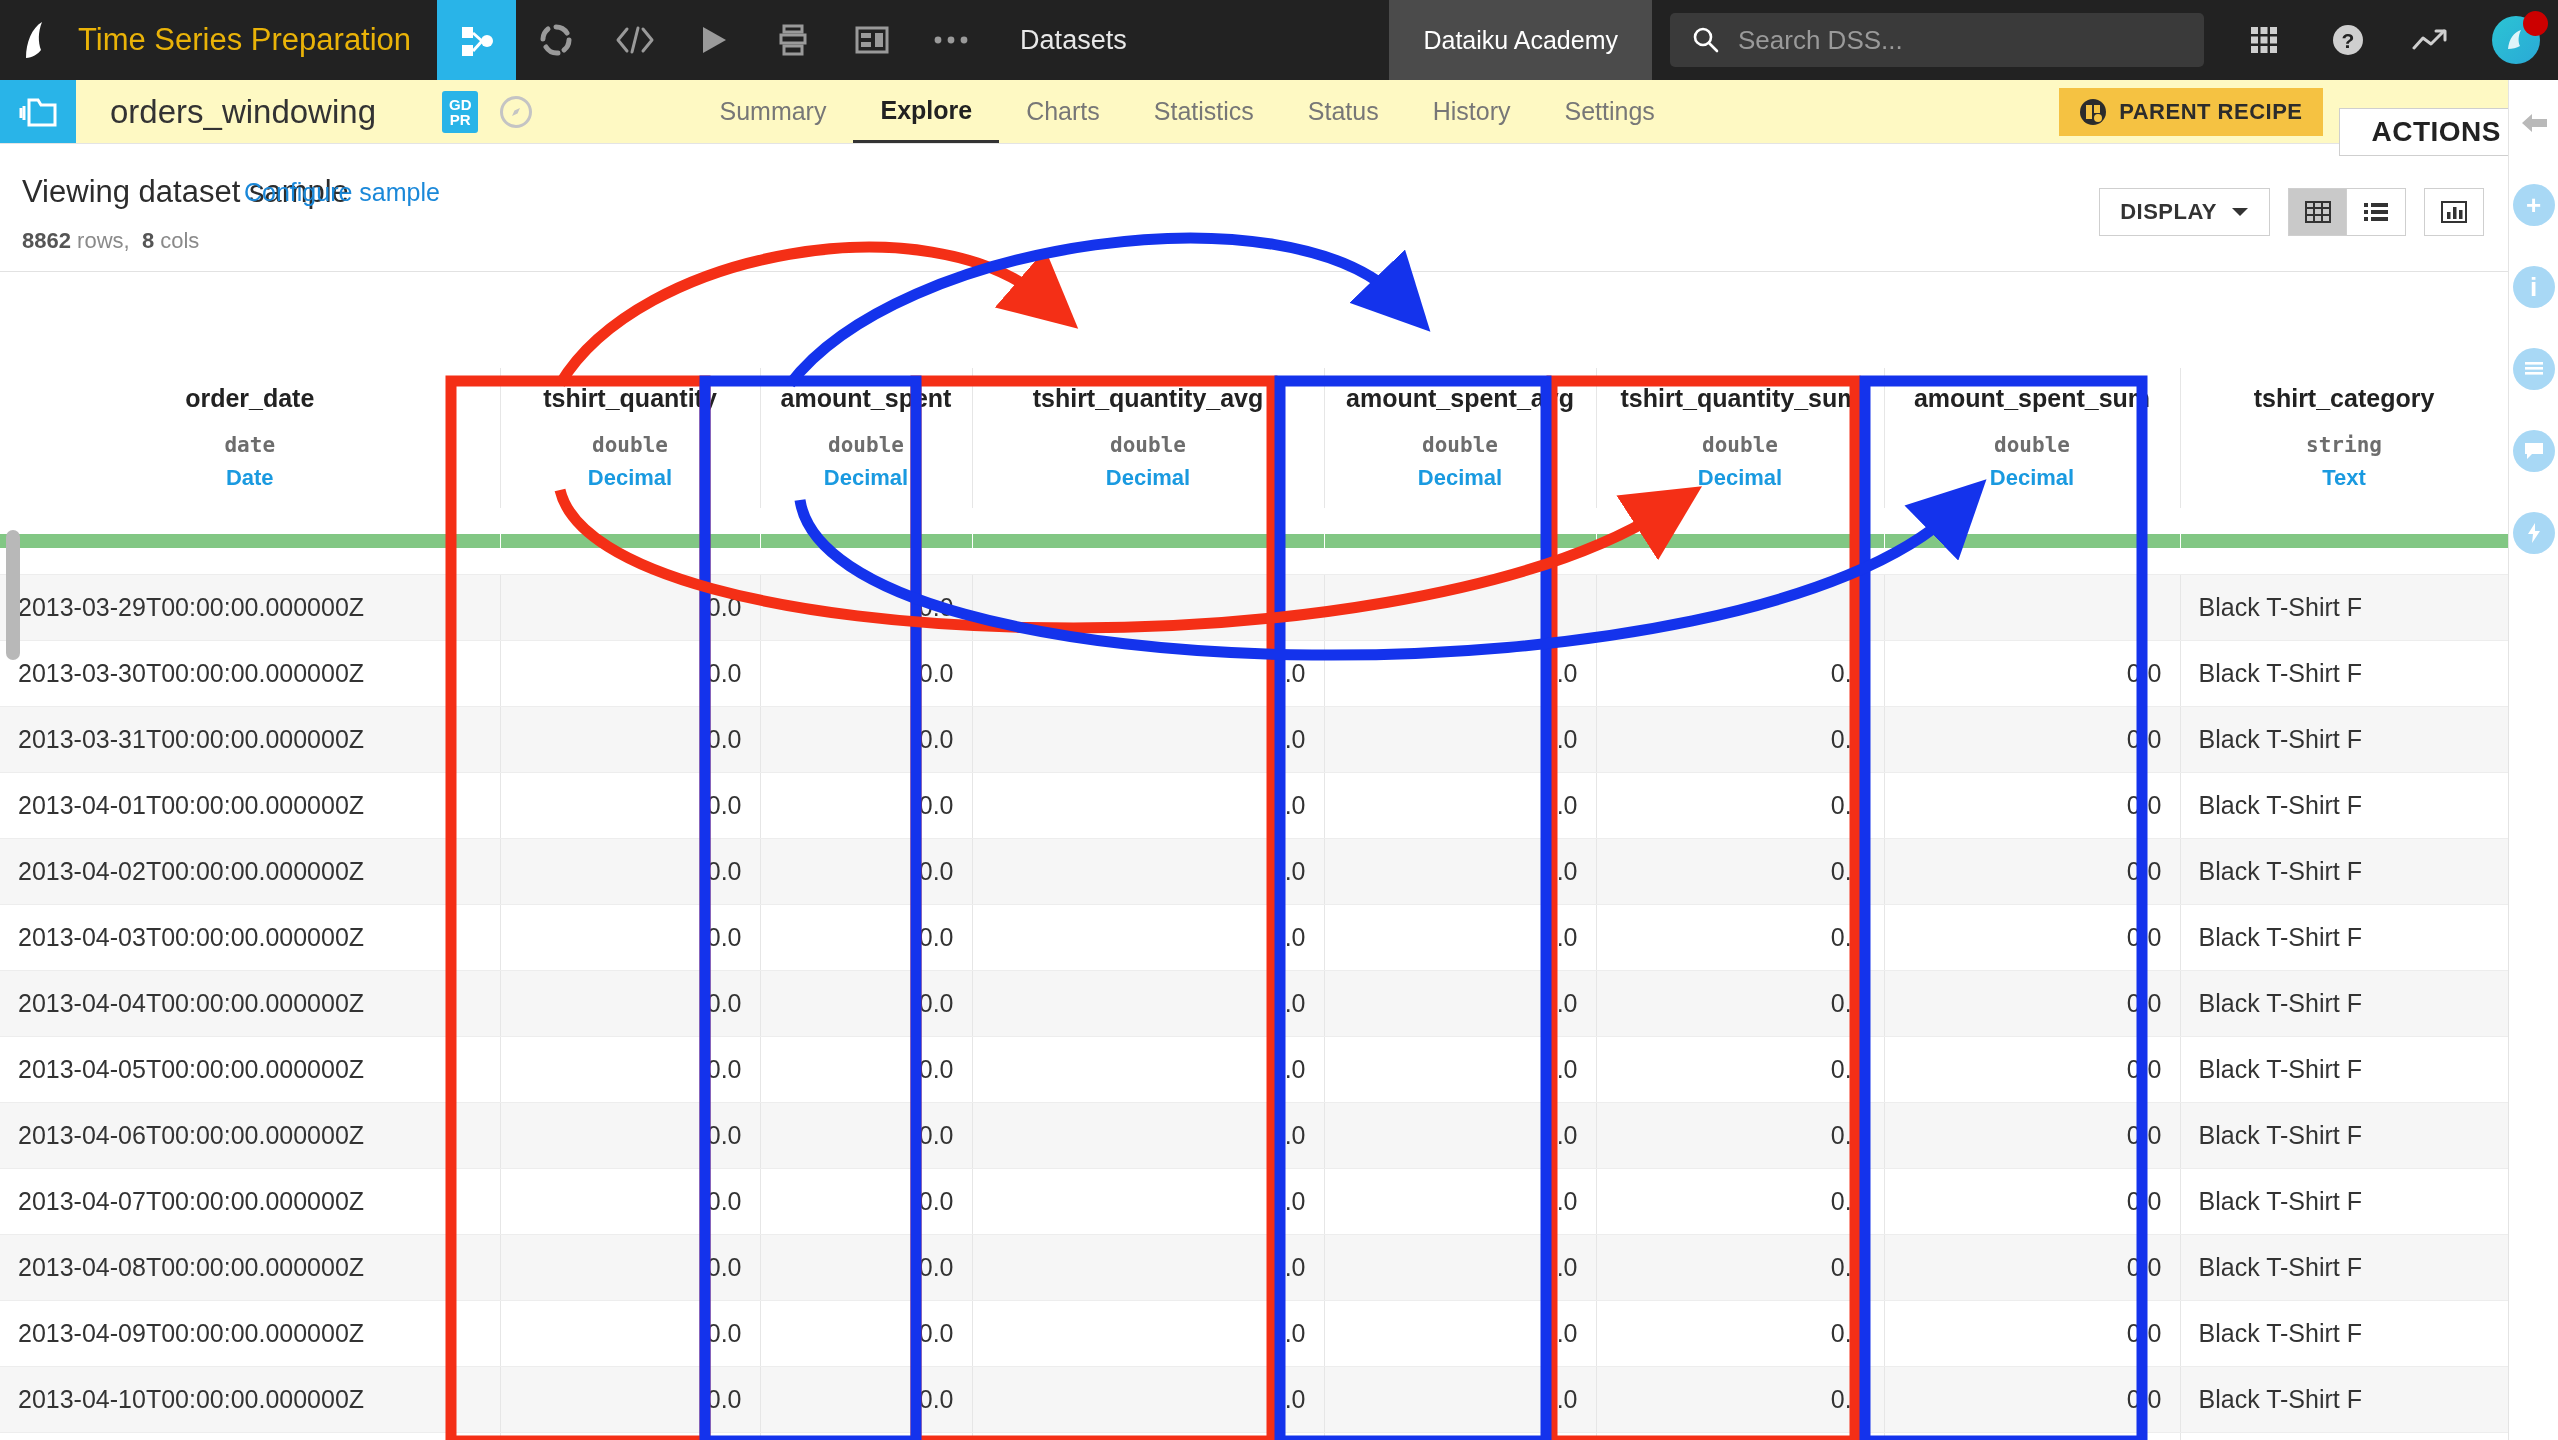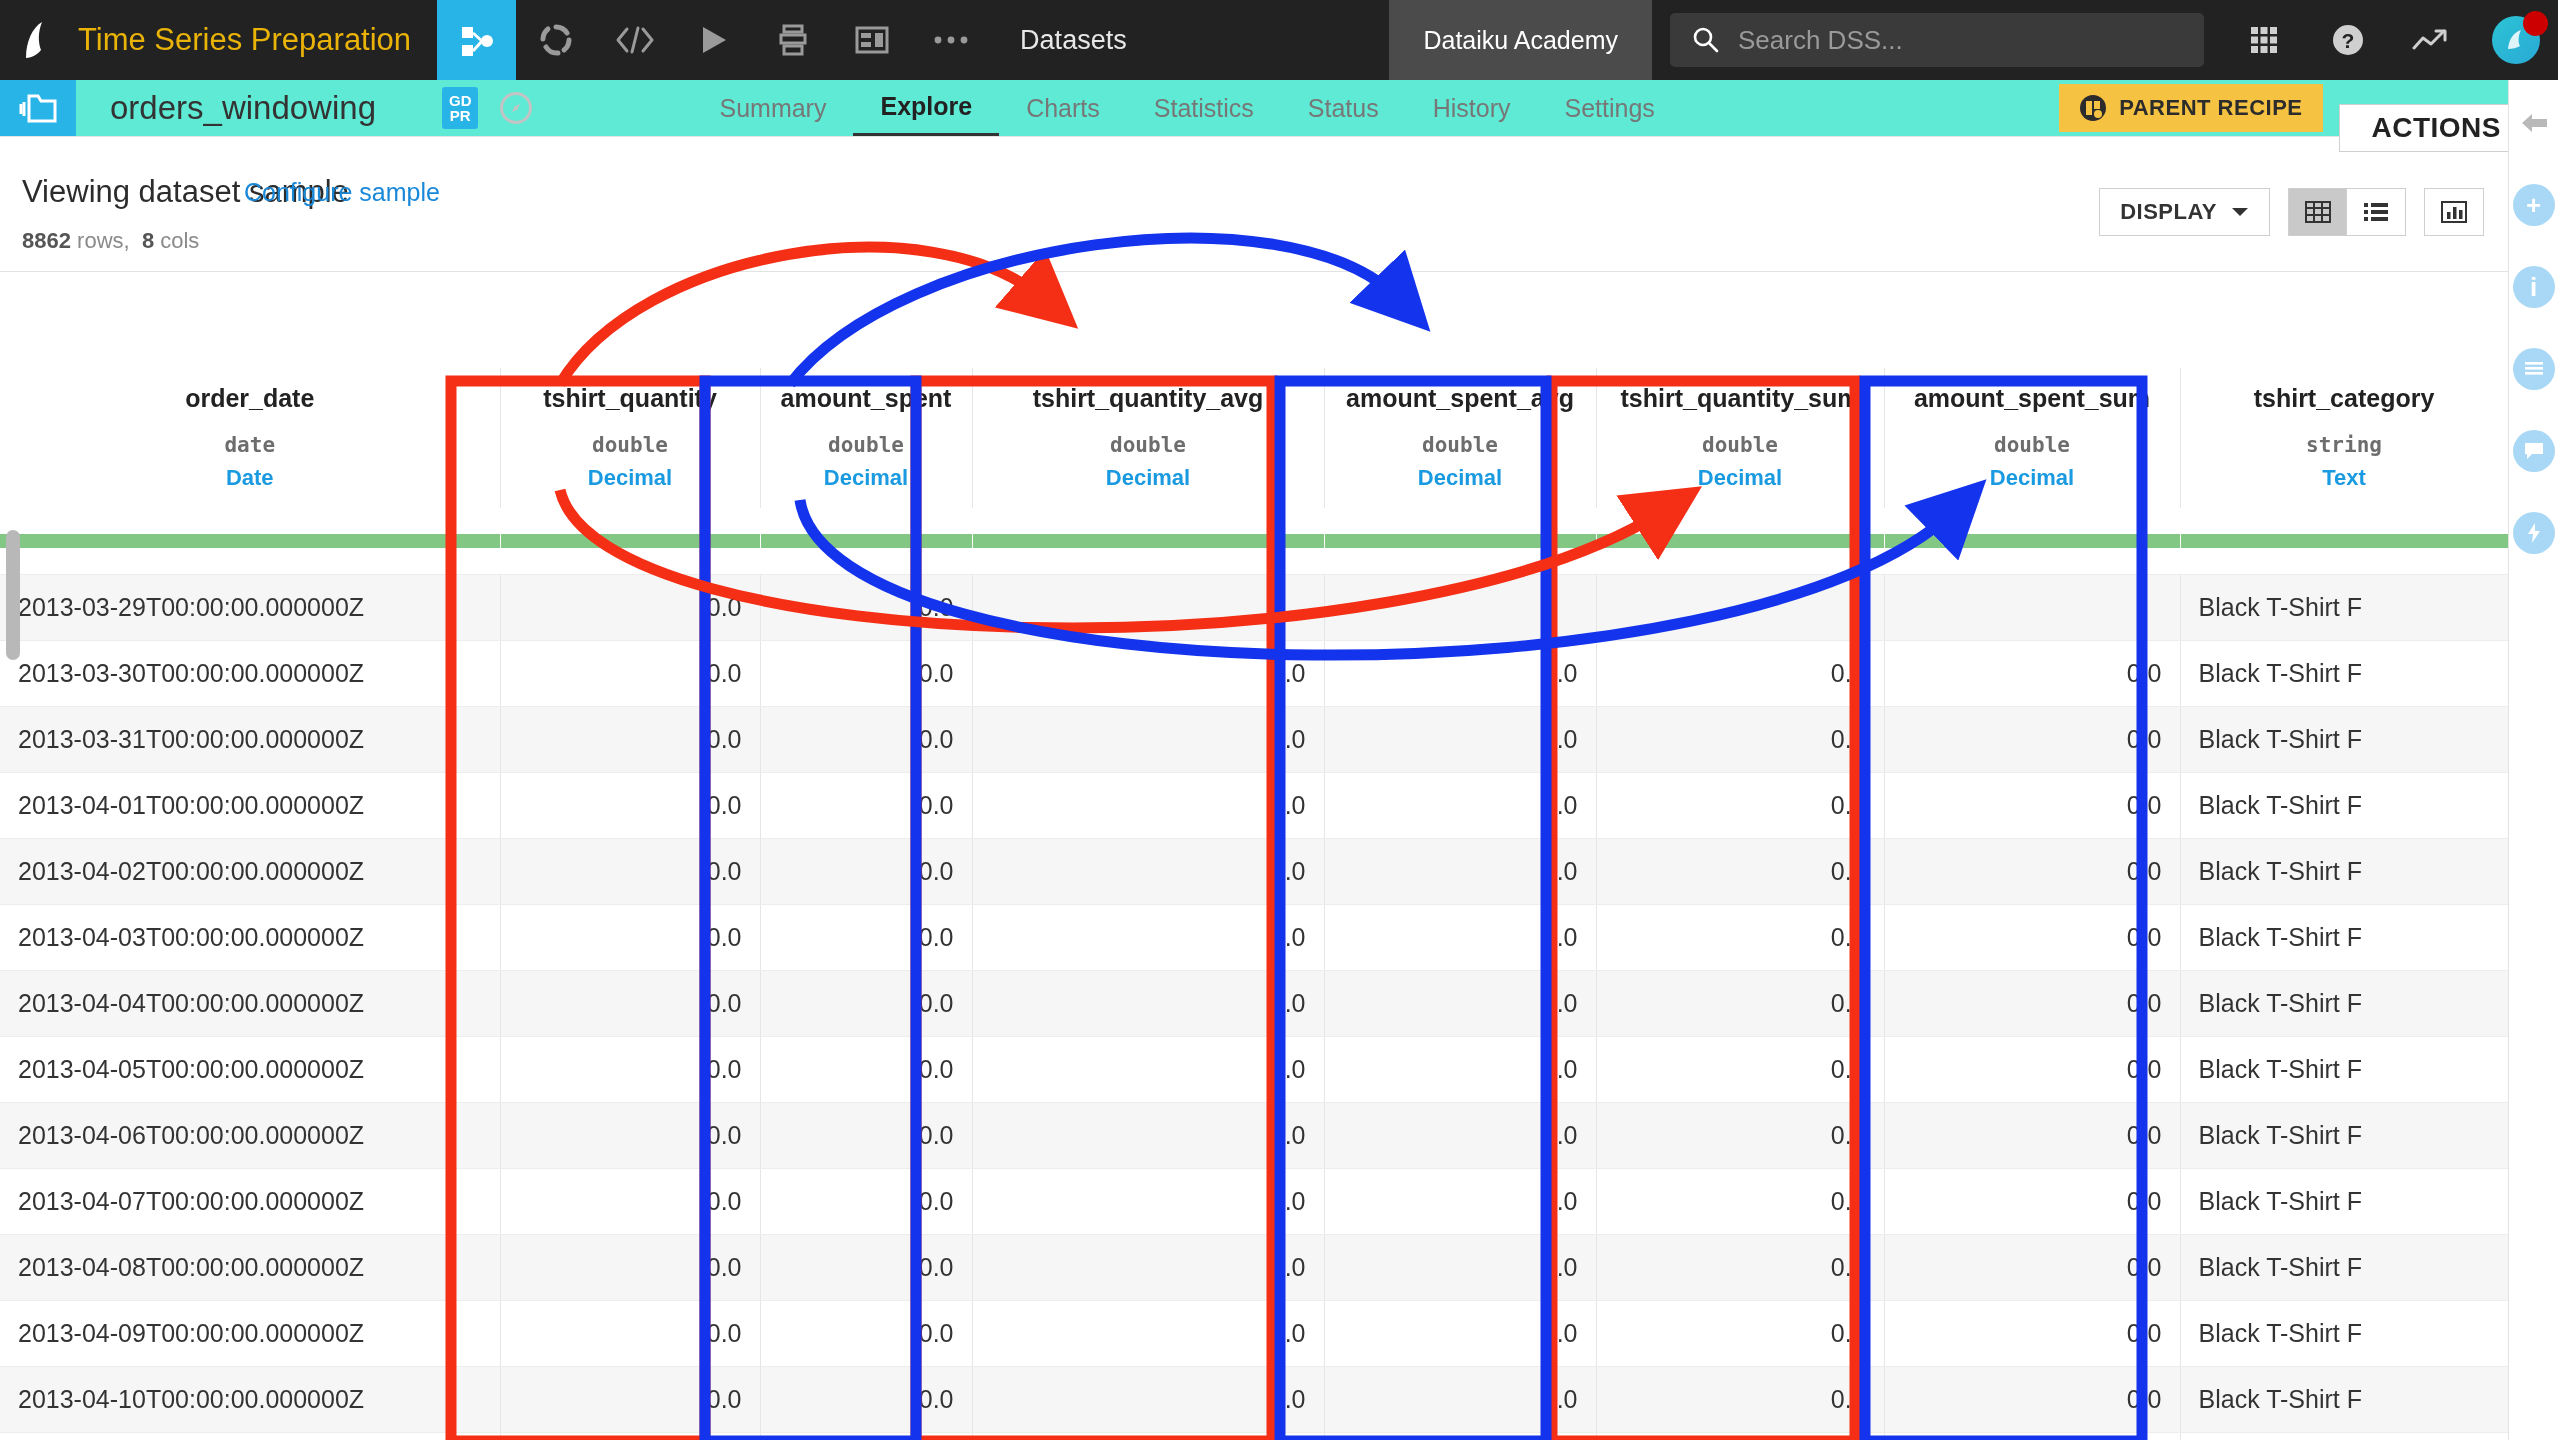--- a/index.html
+++ b/index.html
@@ -52,22 +52,22 @@
     display: flex; align-items: center; justify-content: center;
     color: #fff; font-size: 24px; position: relative;
   }
   .notif-dot {
     position: absolute; top: -5px; right: -8px;
     width: 25px; height: 25px; border-radius: 50%; background: #cc0000;
   }
 
   
   .ds-header {
-    position: absolute; top: 80px; left: 0; width: 2558px; height: 57px;
-    background: #5eead4; border-bottom: 1px solid #e4e4e4;
+    position: absolute; top: 80px; left: 0; width: 2558px; height: 64px;
+    background: #fef9c3; border-bottom: 1px solid #e4e4e4;
     display: flex; align-items: stretch;
   }
   .ds-icon-sq {
     width: 76px; background: #29b4e8;
     display: flex; align-items: center; justify-content: center;
   }
   .ds-name {
     display: flex; align-items: center; gap: 22px; padding-left: 34px;
     font-size: 33px; color: #333; white-space: nowrap;
   }

